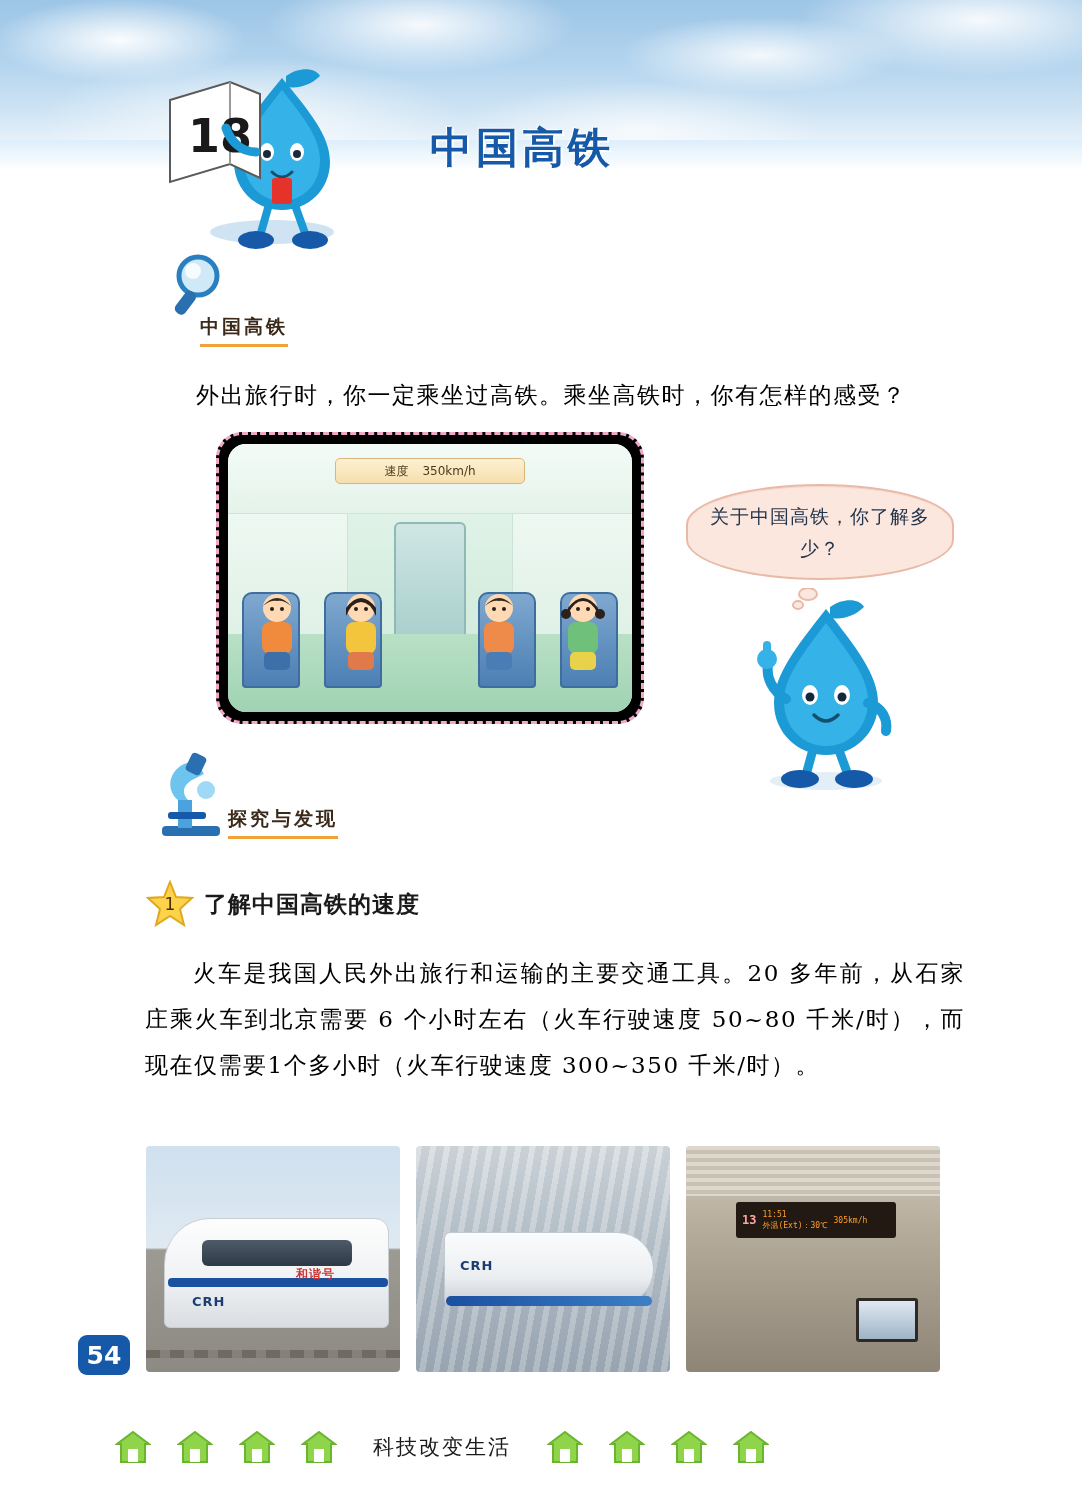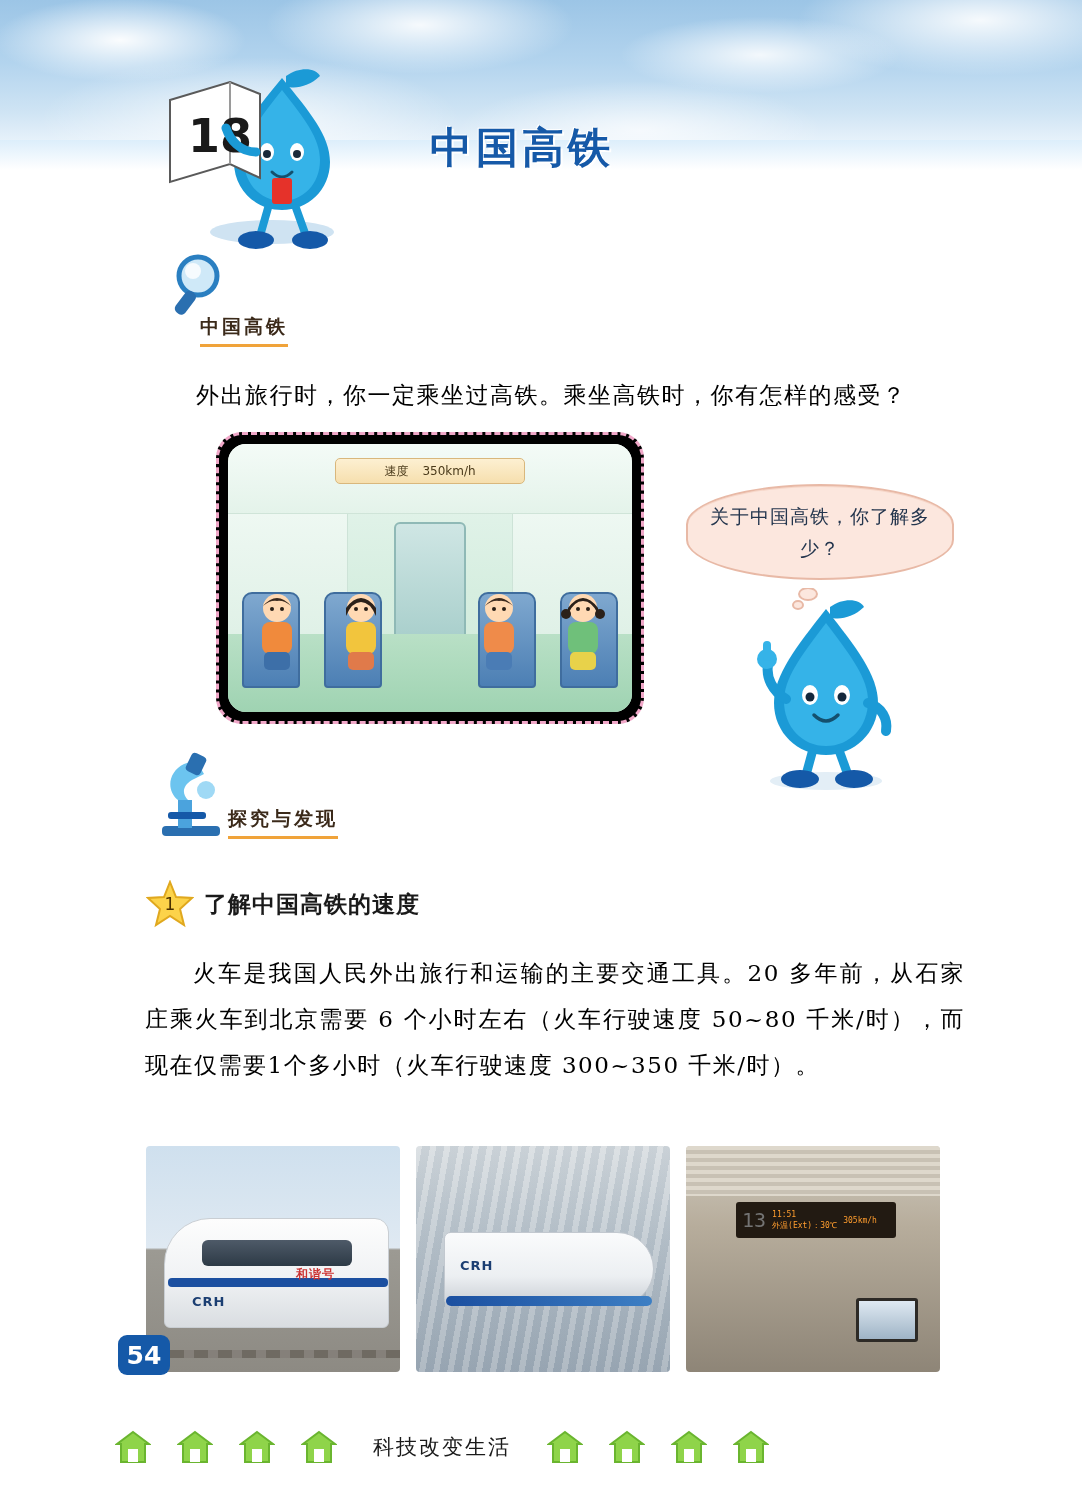--- a/index.html
+++ b/index.html
@@ -191,36 +191,36 @@
     position: absolute; left: 0; top: 0; width: 100%; height: 100%;
     background: repeating-linear-gradient(100deg, rgba(255,255,255,.22) 0 6px, rgba(120,140,160,.10) 6px 14px);
   }
   .led-panel {
     position: absolute; left: 50px; top: 56px; width: 160px; height: 36px;
     background: #221a12; border-radius: 3px; display: flex; align-items: center; gap: 6px; padding: 3px 6px;
   }
   .led-text {
     font-family: "DejaVu Sans Mono", monospace; font-size: 8px; color: #ff9d2e; line-height: 11px;
   }
-  .led-big { font-family: "DejaVu Sans Mono", monospace; font-size: 20px; color: #737373; font-weight: normal; }
+  .led-big { font-family: "DejaVu Sans Mono", monospace; font-size: 12px; color: #fca5a5; font-weight: bold; }
   .ceiling-lines {
     position: absolute; left: 0; top: 0; width: 100%; height: 50px;
     background: repeating-linear-gradient(180deg,#ded8cc 0 4px,#c8c1b4 4px 8px);
   }
   .screen-small {
     position: absolute; right: 22px; bottom: 30px; width: 62px; height: 44px;
     background: linear-gradient(180deg,#dfe9f2,#9fb4c6); border: 3px solid #2d2a26; border-radius: 3px;
   }
 
   
   .page-num {
     position: absolute; left: 78px; top: 1335px; width: 52px; height: 40px;
     background: #1559a8; border-radius: 9px;
     display: flex; align-items: center; justify-content: center;
-    color: #ffffff; font-family: "DejaVu Sans", sans-serif; font-weight: bold; font-size: 25px; margin-left: 40px;
+    color: #ffffff; font-family: "DejaVu Sans", sans-serif; font-weight: bold; font-size: 25px;
   }
 
   
   .footer {
     position: absolute; left: 0; top: 1430px; width: 884px;
     display: flex; align-items: center; justify-content: center; gap: 26px;
   }
   .footer-text {
     font-family: "DejaVu Sans", sans-serif; font-size: 21px; color: #1a1a1a;
     letter-spacing: 2px; margin: 0 10px;

